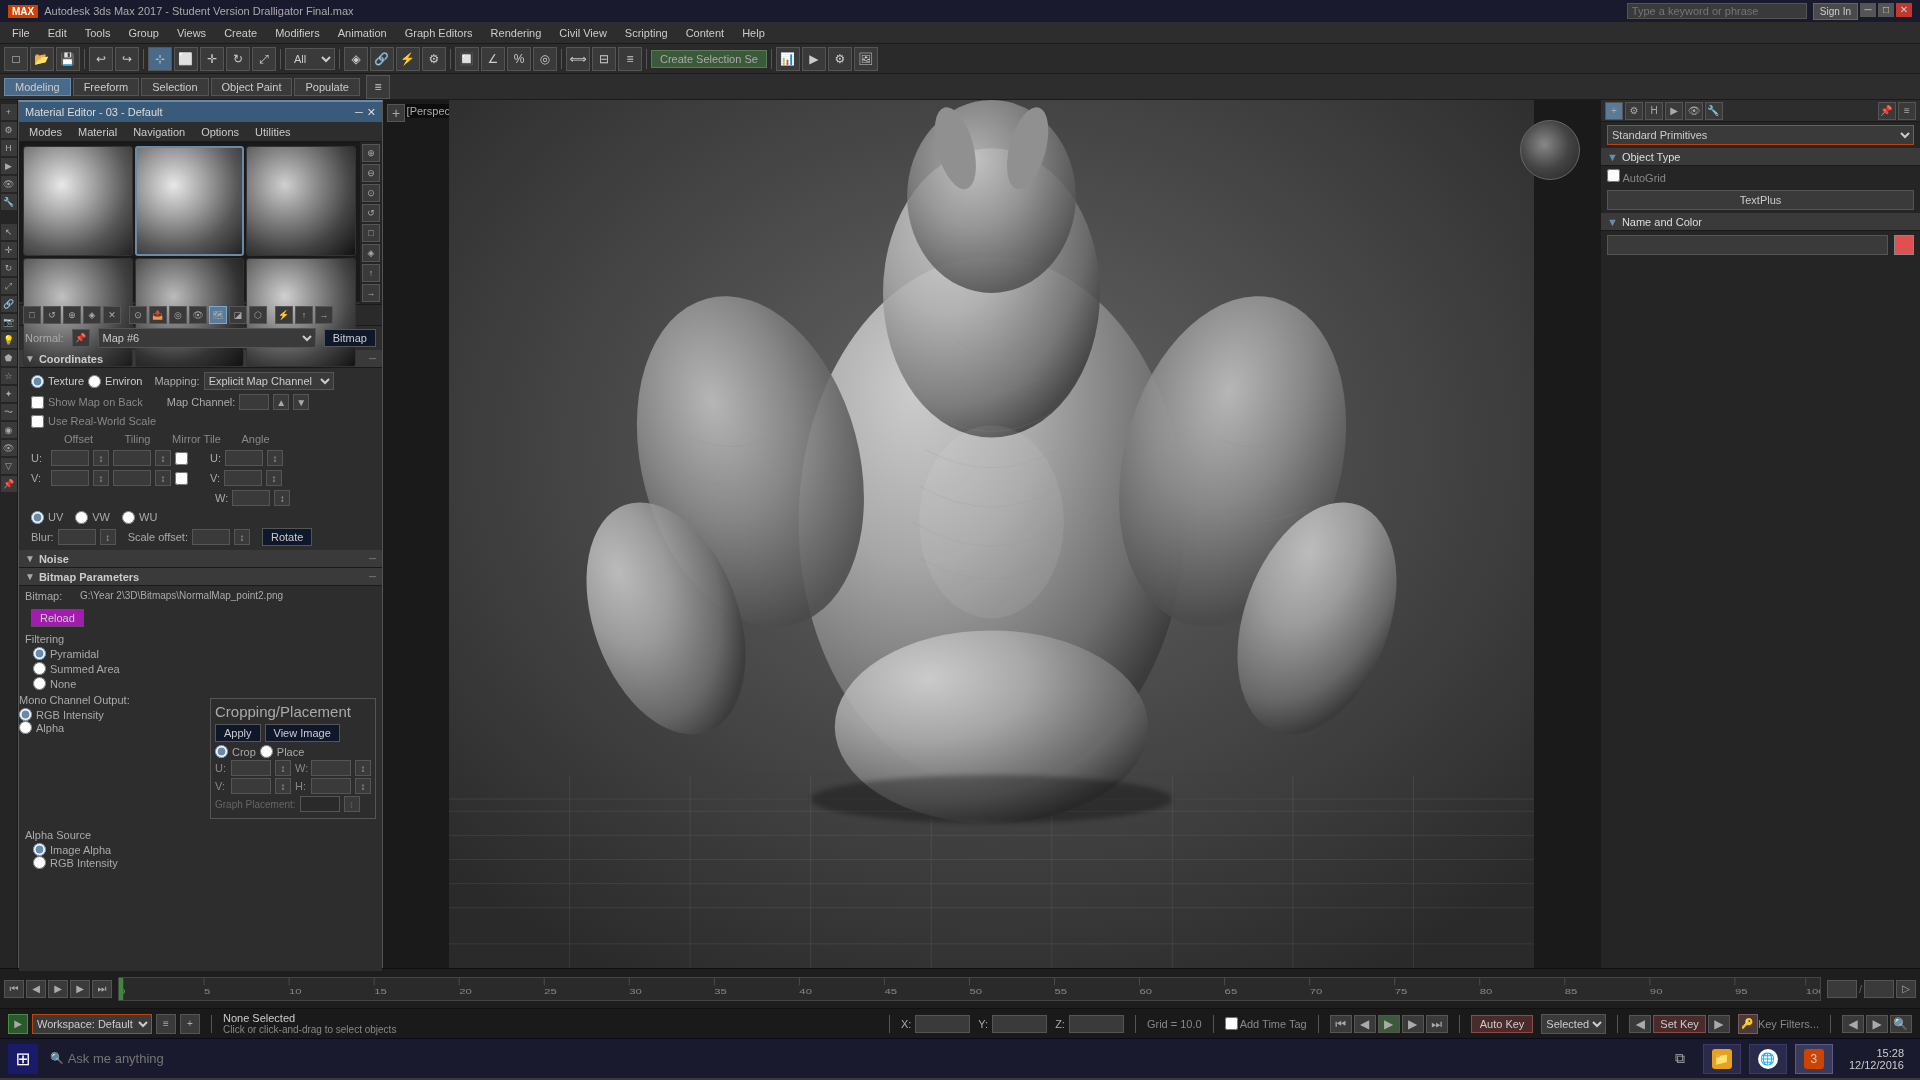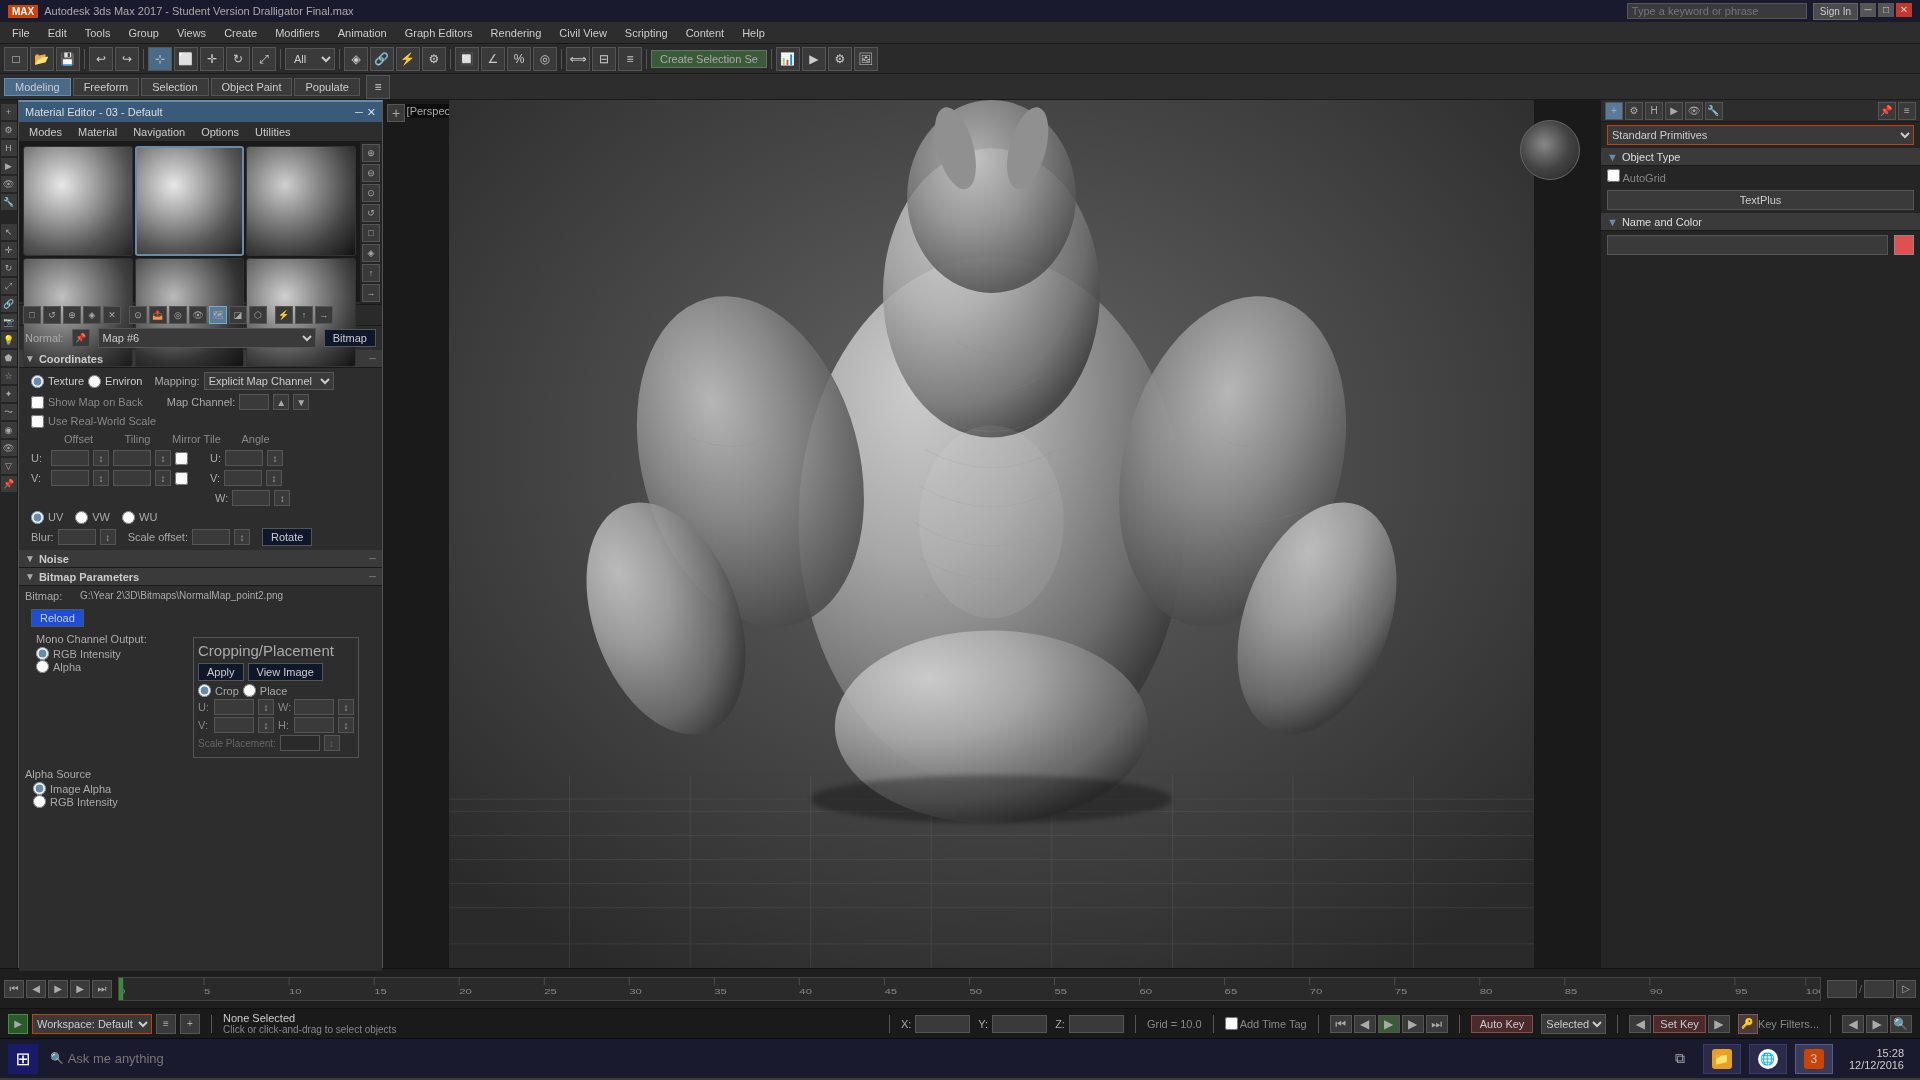--- a/index.html
+++ b/index.html
@@ -514,21 +514,21 @@
     
     .bitmap-path {
       font-size: 10px;
       color: #aaa;
       padding: 2px 6px;
       word-break: break-all;
     }
     .reload-btn {
       margin: 2px 6px;
       padding: 2px 8px;
-      background: #1d4ed8;
+      background: #a21caf;
       border: 1px solid #555;
       color: #ccc;
       font-size: 11px;
       cursor: pointer;
       display: inline-block;
     }
 
     .crop-section {
       border: 1px solid #555;
       margin: 4px 6px;
@@ -868,22 +868,37 @@
       <div>
 
         <div class="param-row">
           <span style="color:#aaa;font-size:11px;min-width:45px;">Bitmap:</span>
           <span class="bitmap-path">G:\Year 2\3D\Bitmaps\NormalMap_point2.png</span>
         </div>
         <div style="padding:2px 6px;">
           <button class="reload-btn">Reload</button>
         </div>
 
-
-        <div style="display:flex;gap:4px;padding:2px 17px;justify-content:flex-end;">
+        <div class="param-row" style="flex-direction:column;align-items:flex-start;gap:2px;">
+          <span style="color:#aaa;font-size:11px;">Filtering</span>
+          <div style="display:flex;align-items:center;gap:4px;padding-left:8px;">
+            <input type="radio" name="filtering" checked="" class="param-radio" style="">
+            <span style="color:#aaa;font-size:11px;">Pyramidal</span>
+          </div>
+          <div style="display:flex;align-items:center;gap:4px;padding-left:8px;">
+            <input type="radio" name="filtering" class="param-radio" style="">
+            <span style="color:#aaa;font-size:11px;">Summed Area</span>
+          </div>
+          <div style="display:flex;align-items:center;gap:4px;padding-left:8px;">
+            <input type="radio" name="filtering" class="param-radio" style="">
+            <span style="color:#aaa;font-size:11px;">None</span>
+          </div>
+        </div>
+
+        <div style="display:flex;gap:4px;padding:2px 0;justify-content:flex-end;">
 
           <div style="flex:1;">
             <div style="color:#aaa;font-size:11px;margin-bottom:2px;">Mono Channel Output:</div>
             <div style="display:flex;align-items:center;gap:4px;">
               <input type="radio" name="mono" checked="" class="param-radio" style="">
               <span style="color:#aaa;font-size:11px;">RGB Intensity</span>
             </div>
             <div style="display:flex;align-items:center;gap:4px;">
               <input type="radio" name="mono" class="param-radio" style="">
               <span style="color:#aaa;font-size:11px;">Alpha</span>
@@ -912,21 +927,21 @@
             </div>
             <div class="crop-row">
               <span class="crop-label">V:</span>
               <input type="text" class="crop-input" style="">
               <div class="small-btn">↕</div>
               <span class="crop-label">H:</span>
               <input type="text" class="crop-input" style="">
               <div class="small-btn">↕</div>
             </div>
             <div class="crop-row">
-              <span style="color:#666;font-size:10px;">Scale Placement:</span>
+              <span style="color:#666;font-size:10px;">Graph Placement:</span>
               <input type="text" class="crop-input" style="background: rgb(42, 42, 42); color: rgb(102, 102, 102);">
               <div class="small-btn" style="color:#666;">↕</div>
             </div>
           </div>
         </div>
 
 
         <div class="alpha-section">
           <div class="alpha-label">Alpha Source</div>
           <div style="display:flex;align-items:center;gap:4px;padding-left:8px;">

